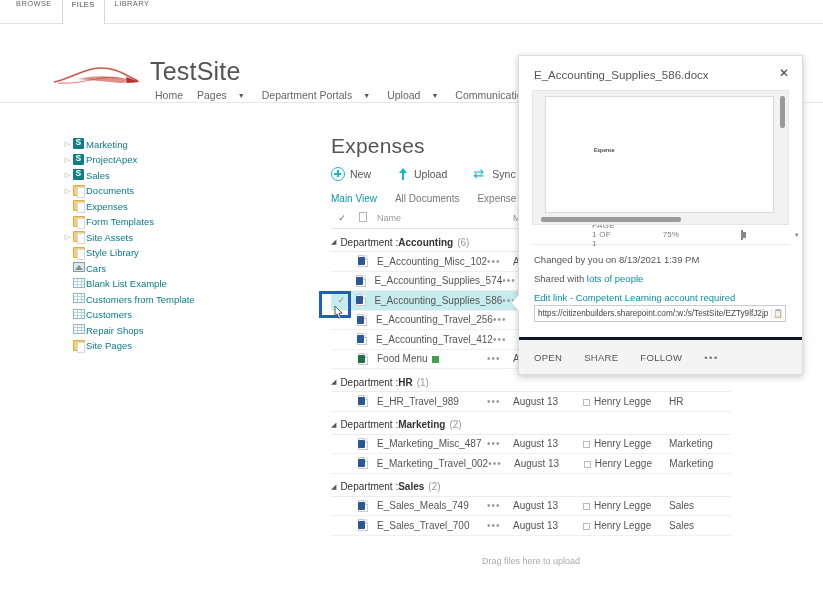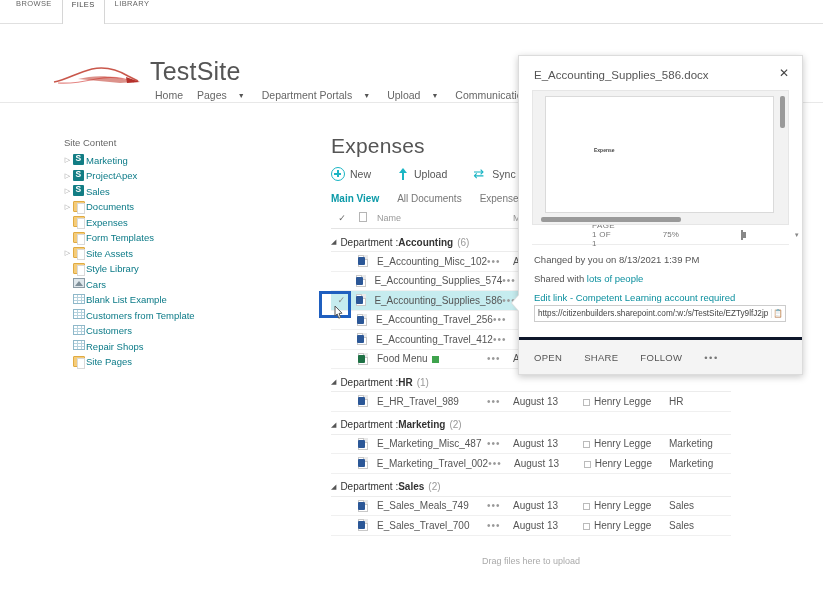--- a/index.html
+++ b/index.html
@@ -130,21 +130,21 @@
     content:""; position:absolute; left:2px; top:1px; width:0; height:0;
     border-left:4px solid transparent; border-right:4px solid transparent;
     border-bottom:5px solid #1ab5c4;
   }
   .sync-ico { width: 14px; height: 14px; position: relative; color:#1ab5c4; font-size:13px; line-height:14px; }
   .share-ico { width: 14px; height: 14px; border: 1.6px solid #bdbdbd; border-radius: 50%;
     border-right-color: transparent; }
 
   .views { display: flex; align-items: center; margin-bottom: 7px; }
   .view-link { font-size: 10px; color: #777; margin-right: 18px; white-space: nowrap; }
-  .view-link.active { color: #0b9aa8; font-weight: bold; text-align: right; }
+  .view-link.active { color: #0b9aa8; font-weight: normal; text-align: right; }
 
   .list-head {
     display: flex; align-items: center; height: 18px;
     border-bottom: 1px solid #e4e4e4; font-size: 9px; color: #999; padding-bottom: 3px;
   }
   .col-check { width: 22px; text-align: center; color:#666; font-size: 9px; }
   .col-type  { width: 20px; text-align: center; }
   .col-name  { flex: 1; padding-left: 4px; }
   .col-dots  { width: 26px; }
   .col-mod   { width: 70px; }
@@ -319,21 +319,20 @@
         <div class="topnav-item">Department Portals</div>
         <div class="topnav-caret">▼</div>
         <div class="topnav-item">Upload</div>
         <div class="topnav-caret">▼</div>
         <div class="topnav-item">Communication</div>
         <div class="topnav-item">Recent</div>
       </div>
   </div>
 
   <div class="sidebar">
-    <div class="sidebar-title">Site Content</div>
     <div id="tree-list">
         <div class="tree-item">
           <span class="tree-exp">▷</span>
           <span class="tree-ico"><span class="ico-sp" style="display: inline-block;"></span></span>
           <span class="tree-label">Marketing</span>
         </div>
         <div class="tree-item">
           <span class="tree-exp">▷</span>
           <span class="tree-ico"><span class="ico-sp" style="display: inline-block;"></span></span>
           <span class="tree-label">ProjectApex</span>

